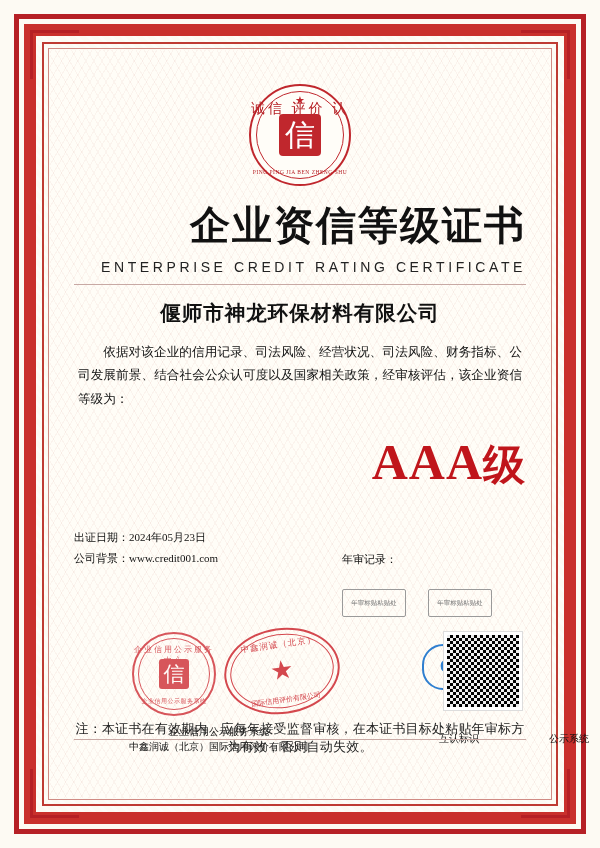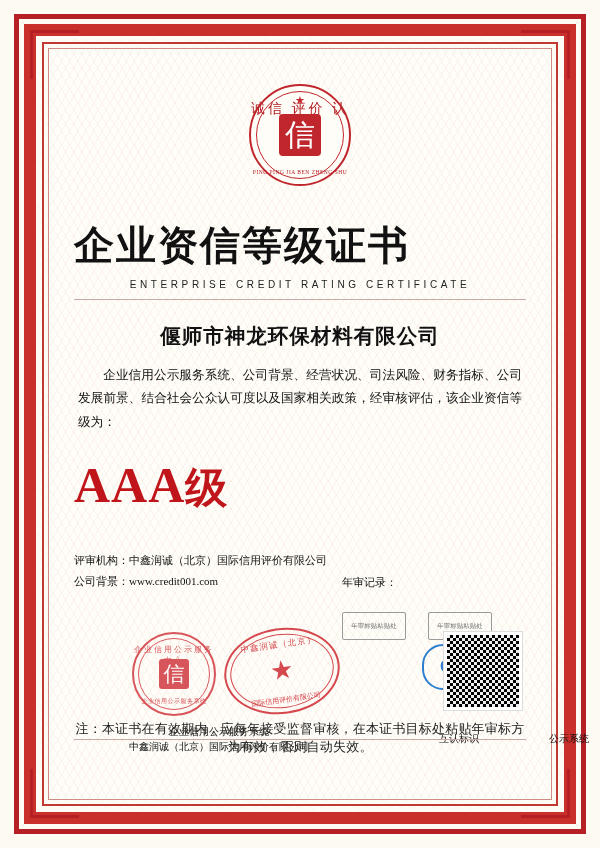--- a/index.html
+++ b/index.html
@@ -140,31 +140,31 @@
   .emblem .arc-bottom {
     position: absolute;
     bottom: 9px; left: 0; right: 0;
     text-align: center;
     font-size: 5.5px;
     color: #b62025;
     letter-spacing: 0.5px;
   }
 
   .title-cn {
-    text-align: left;
+    text-align: right;
     font-size: 40px;
     font-weight: bold;
     color: #111;
     letter-spacing: 2px;
-    margin-top: 32px;
+    margin-top: 12px;
     font-family: "Liberation Serif", "DejaVu Serif", serif;
   }
   .title-en {
-    text-align: center;
-    font-size: 10px;
+    text-align: right;
+    font-size: 14px;
     letter-spacing: 3.6px;
     color: #222;
     margin-top: 6px;
     font-family: "Liberation Sans", sans-serif;
   }
   .rule {
     margin: 9px auto 0 auto;
     width: 100%;
     height: 1px;
     background: #c8a9a4;
@@ -176,42 +176,42 @@
     color: #b62025;
     margin-top: 9px;
     letter-spacing: 0.4px;
   }
 
   .company {
     text-align: center;
     font-size: 20.5px;
     font-weight: bold;
     color: #111;
-    margin-top: 22px;
+    margin-top: 14px;
     letter-spacing: 1px;
   }
   .uscc {
     text-align: center;
     font-size: 10.5px;
     color: #222;
     margin-top: 9px;
   }
 
   .body-text {
     margin-top: 14px;
     font-size: 12.6px;
     line-height: 1.85;
     color: #111;
     text-align: justify;
     text-indent: 2em;
     padding: 0 4px;
   }
 
   .grade {
-    text-align: left;
+    text-align: right;
     margin-top: 22px;
     color: #c0151b;
     font-weight: bold;
     font-size: 50px;
     letter-spacing: 1px;
     font-family: "Liberation Serif", "DejaVu Serif", serif;
   }
   .grade .suffix { font-size: 42px; }
 
   
@@ -401,29 +401,29 @@
       </div>
     </div>
 
     <div class="title-cn">企业资信等级证书</div>
     <div class="title-en">ENTERPRISE CREDIT RATING CERTIFICATE</div>
     <div class="rule"></div>
 
 
     <div class="company">偃师市神龙环保材料有限公司</div>
 
-    <div class="body-text">企业信用公示服务系统、公司背景、经营状况、司法风险、财务指标、公司发展前景、结合社会公众认可度以及国家相关政策，经审核评估，该企业资信等级为：</div>
+    <div class="body-text">依据对该企业的信用记录、司法风险、经营状况、司法风险、财务指标、公司发展前景、结合社会公众认可度以及国家相关政策，经审核评估，该企业资信等级为：</div>
 
     <div class="grade">
       <span>AAA</span><span class="suffix">级</span>
     </div>
 
     <div class="info">
       <div class="row">
-        <span class="label">评审机构：</span><span>中鑫润诚（北京）国际信用评价有限公司</span>
+        <span class="label">出证日期：</span><span>2024年05月23日</span>
       </div>
       <div class="row">
         <span class="label">公司背景：</span><span>www.credit001.com</span>
       </div>
 
       <div class="annual">
         <div class="annual-title">年审记录：</div>
         <div class="stamp-boxes">
           <div class="stamp-box">年审标贴粘贴处</div>
           <div class="stamp-box">年审标贴粘贴处</div>

